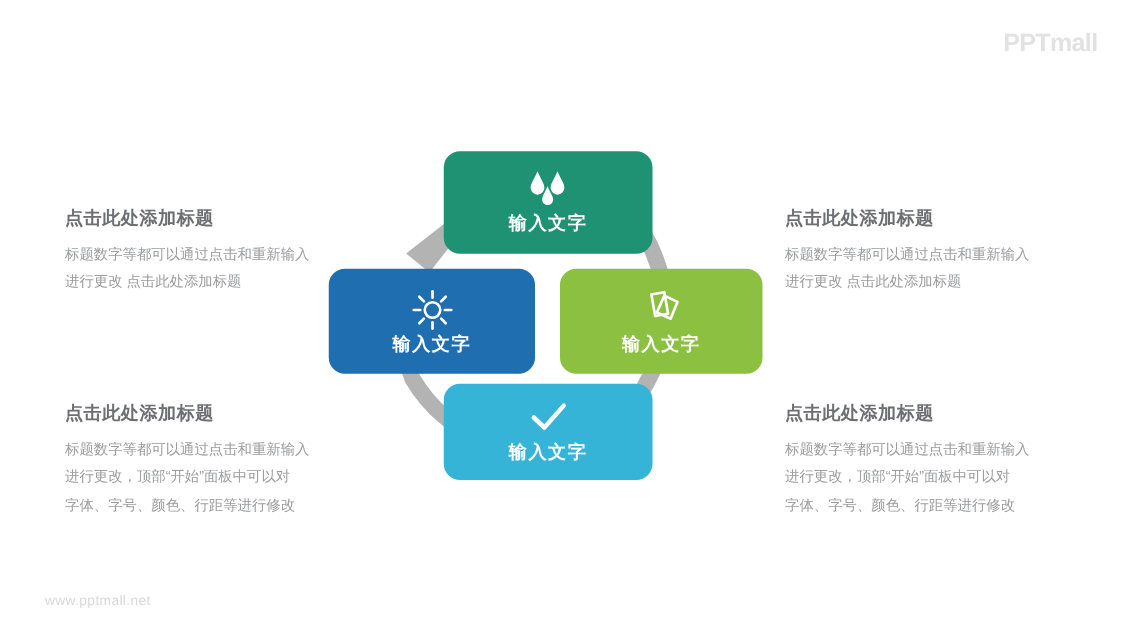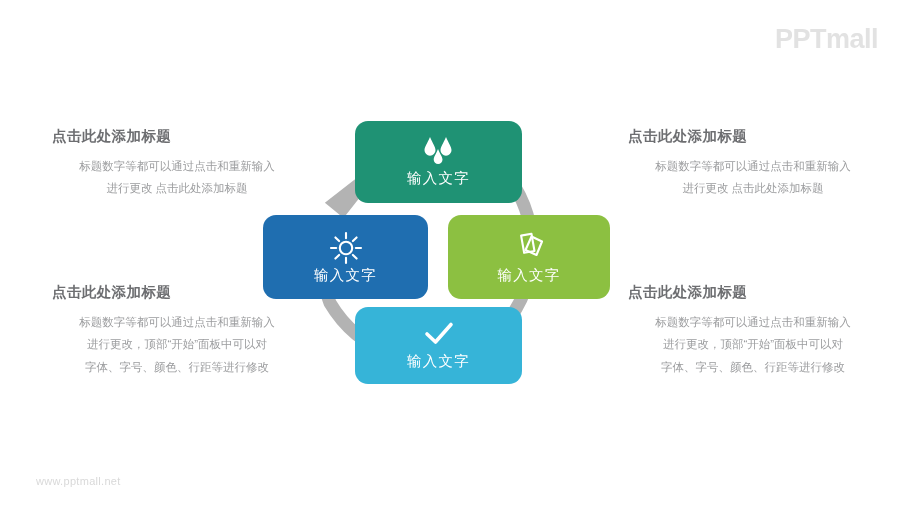--- a/index.html
+++ b/index.html
@@ -19,53 +19,52 @@
     left: 0; top: 0;
     width: 900px;
     height: 506px;
   }
 
   
   .logo {
     position: absolute;
     right: 22px;
     top: 24px;
-    font-size: 27px;
+    font-size: 20px;
     font-weight: bold;
     letter-spacing: -0.5px;
     color: #e2e2e2;
     user-select: none;
     white-space: nowrap;
   }
   .site-url {
     position: absolute;
     left: 36px;
     bottom: 19px;
     font-size: 11px;
     color: #d9d9d9;
     letter-spacing: 0.3px;
     white-space: nowrap;
   }
 
   
-  .txtblock { position: absolute; width: 250px; }
+  .txtblock { position: absolute; width: 250px; margin-top: 38px; }
   .txtblock .t-title {
     font-size: 14.5px;
     font-weight: bold;
     color: #6d6e71;
     margin: 0 0 9px 0;
     letter-spacing: 0.4px;
     white-space: nowrap;
   }
   .txtblock .t-body {
     font-size: 11.5px;
     color: #9b9c9e;
     line-height: 1.95;
     margin: 0;
-    text-align: center;
   }
   .txtblock .t-body div { white-space: nowrap; }
 
   #tb-tl { left: 52px;  top: 127px; }
   #tb-bl { left: 52px;  top: 283px; }
   #tb-tr { left: 628px; top: 127px; }
   #tb-br { left: 628px; top: 283px; }
 
   
   .ring {
@@ -87,21 +86,21 @@
     box-sizing: border-box;
   }
   .node .node-icon {
     display: block;
     line-height: 0;
     margin-bottom: 2px;
   }
   .node .node-label {
     color: #ffffff;
     font-size: 14.5px;
-    font-weight: normal;
+    font-weight: bold;
     letter-spacing: 1.2px;
     white-space: nowrap;
   }
 
   #node-top {
     left: 355px; top: 121px;
     width: 167px; height: 82px;
     background: #1f9274;
     z-index: 3;
   }

